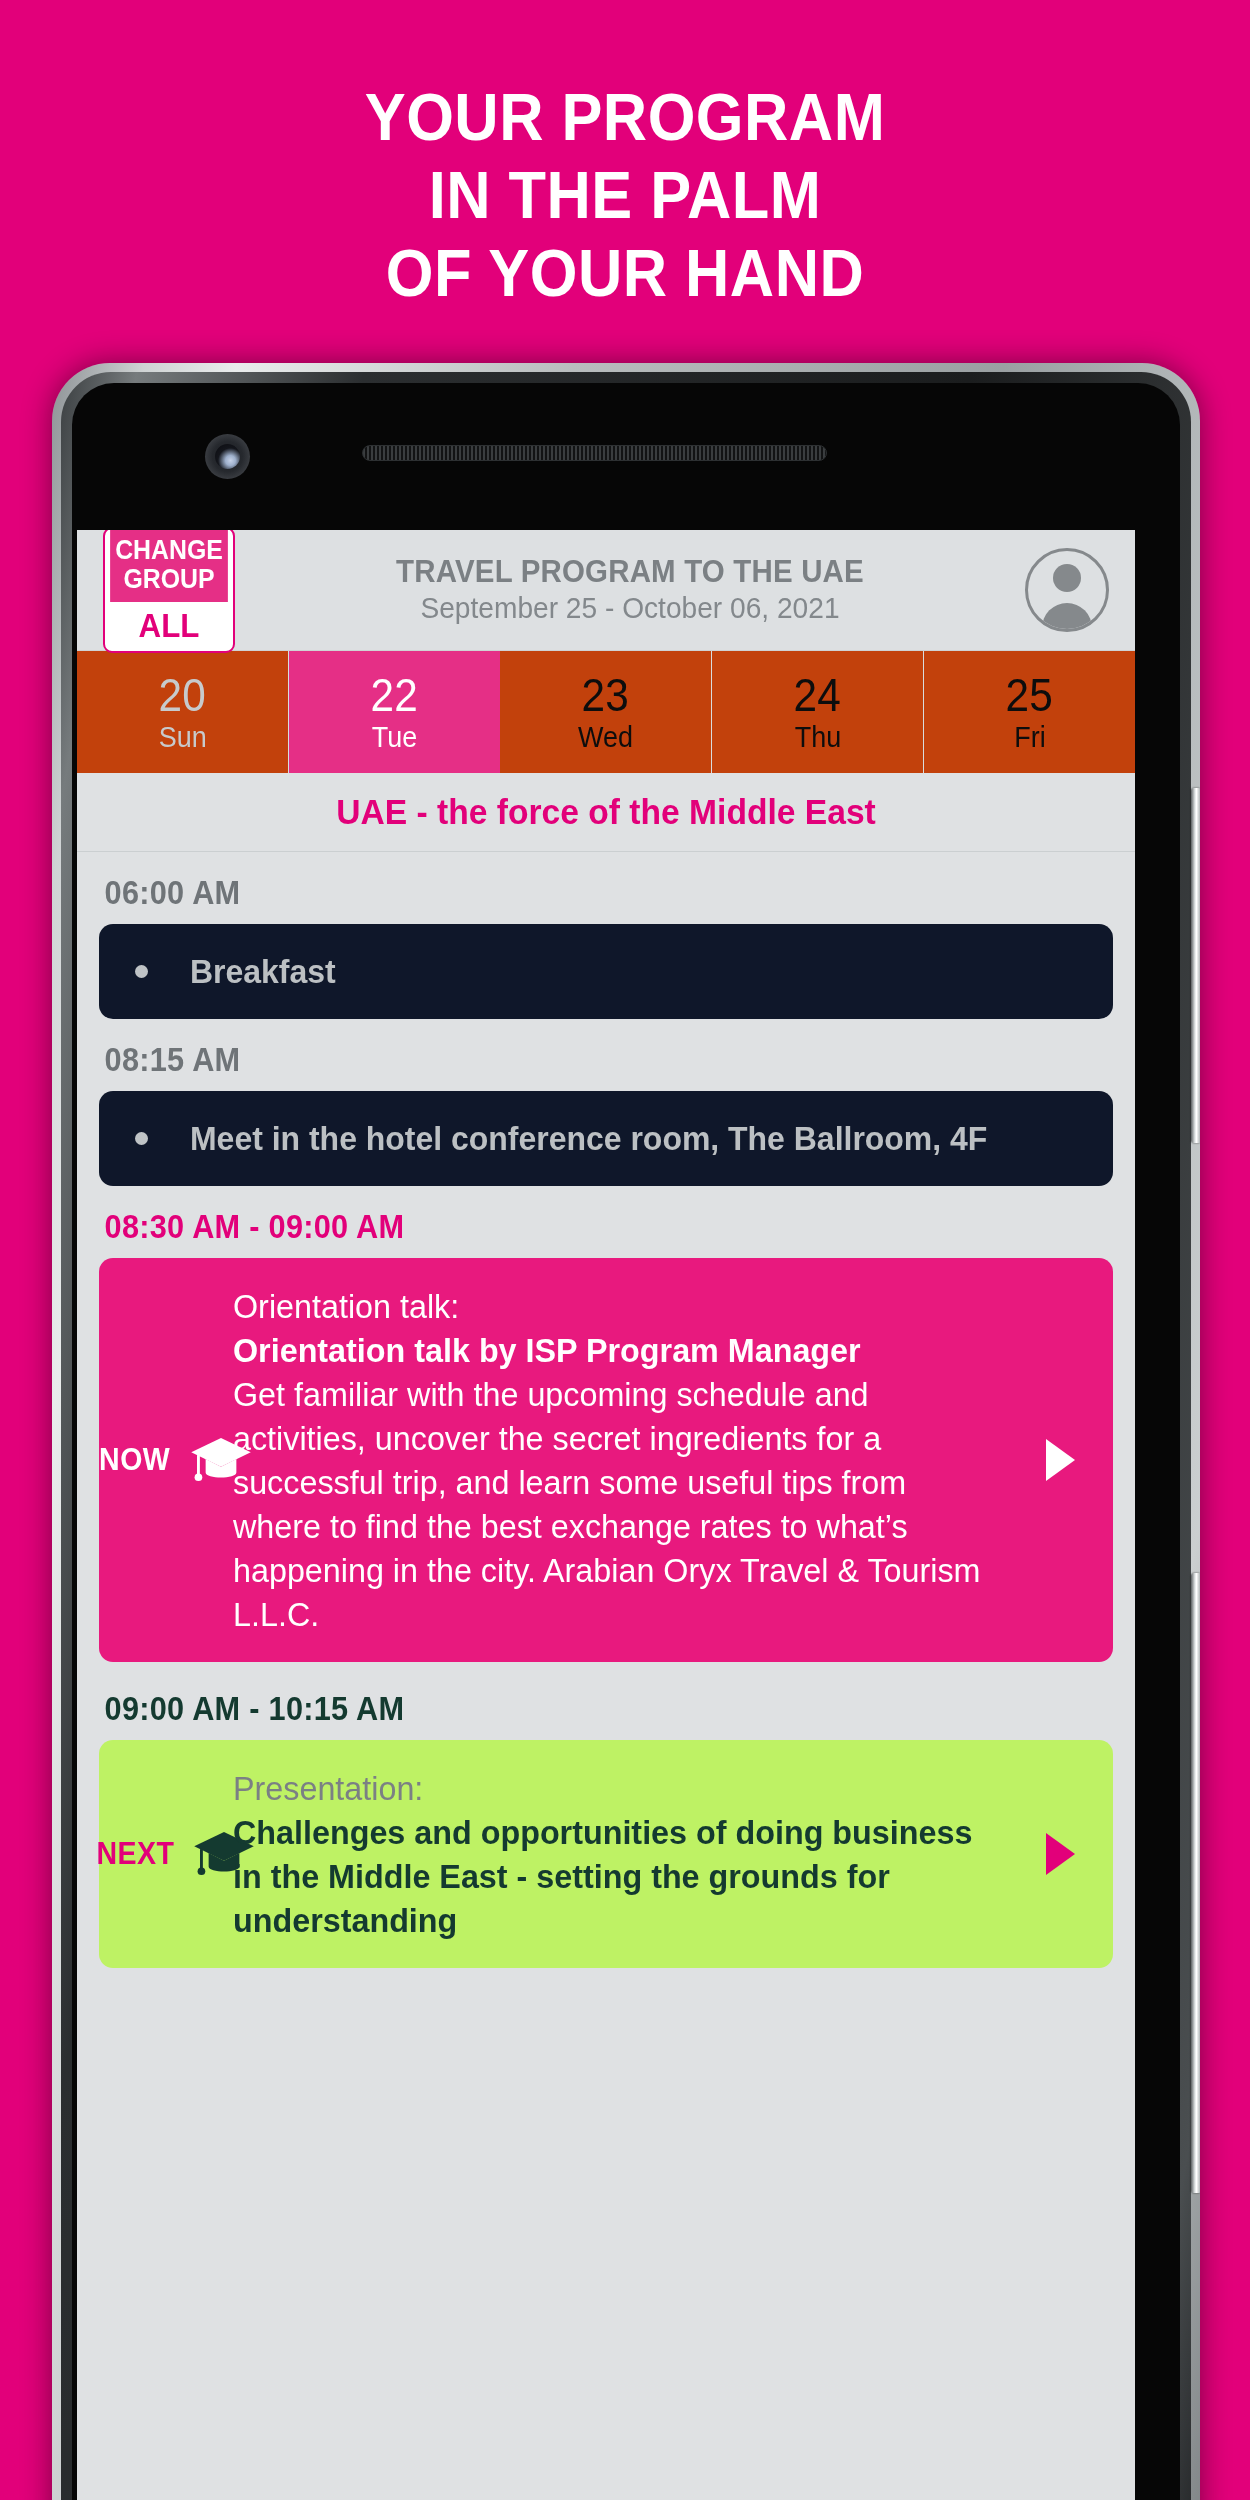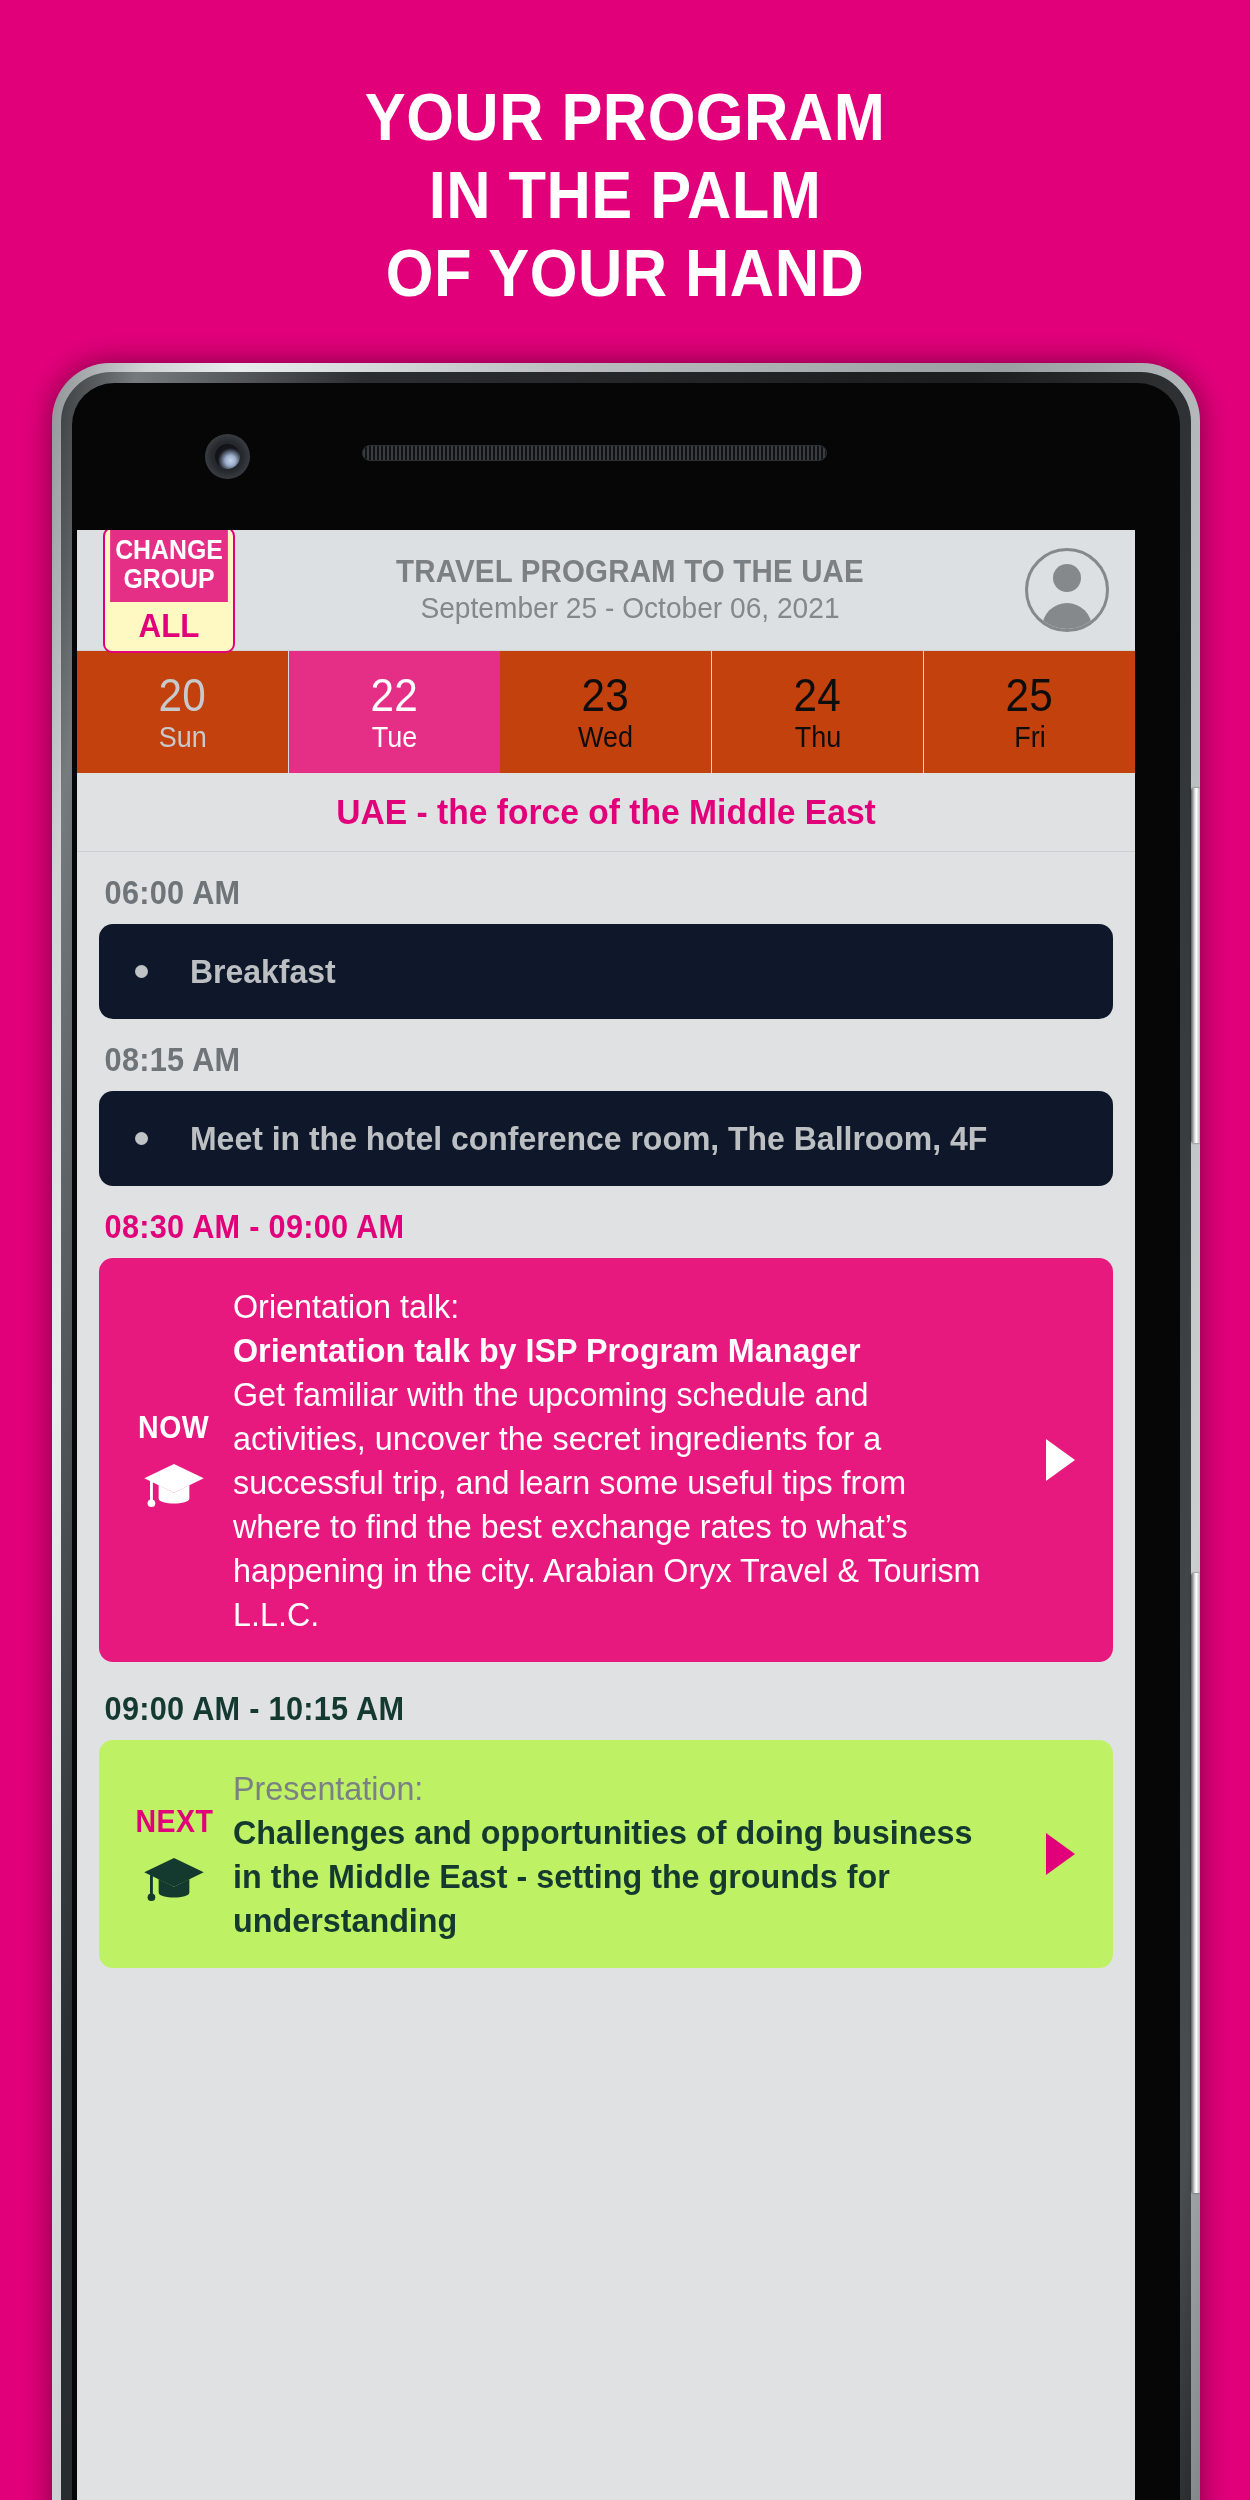--- a/index.html
+++ b/index.html
@@ -124,21 +124,21 @@
     height: 120px;
     background: #dde0e2;
     padding: 0 26px;
     box-sizing: border-box;
   }
   .change-group {
     width: 128px;
     border: 2px solid #e2007a;
     border-radius: 9px;
     overflow: hidden;
-    background: #fef9c3;
+    background: #ffffff;
     flex: 0 0 auto;
   }
   .cg-top {
     background: #e52f86;
     color: #ffffff;
     text-align: center;
     font-weight: bold;
     font-size: 27px;
     line-height: 29px;
     padding: 7px 0 8px;
@@ -307,21 +307,20 @@
     margin-bottom: 6px;
   }
   .card.next {
     background: #bef264;
     padding: 26px 22px 26px 16px;
   }
   .card-side {
     flex: 0 0 auto;
     width: 118px;
     display: flex;
-    flex-direction: column;
     align-items: center;
     justify-content: center;
     gap: 16px;
   }
   .badge {
     font-weight: bold;
     font-size: 31px;
     letter-spacing: 0.5px;
     transform: scaleX(0.92);
   }

